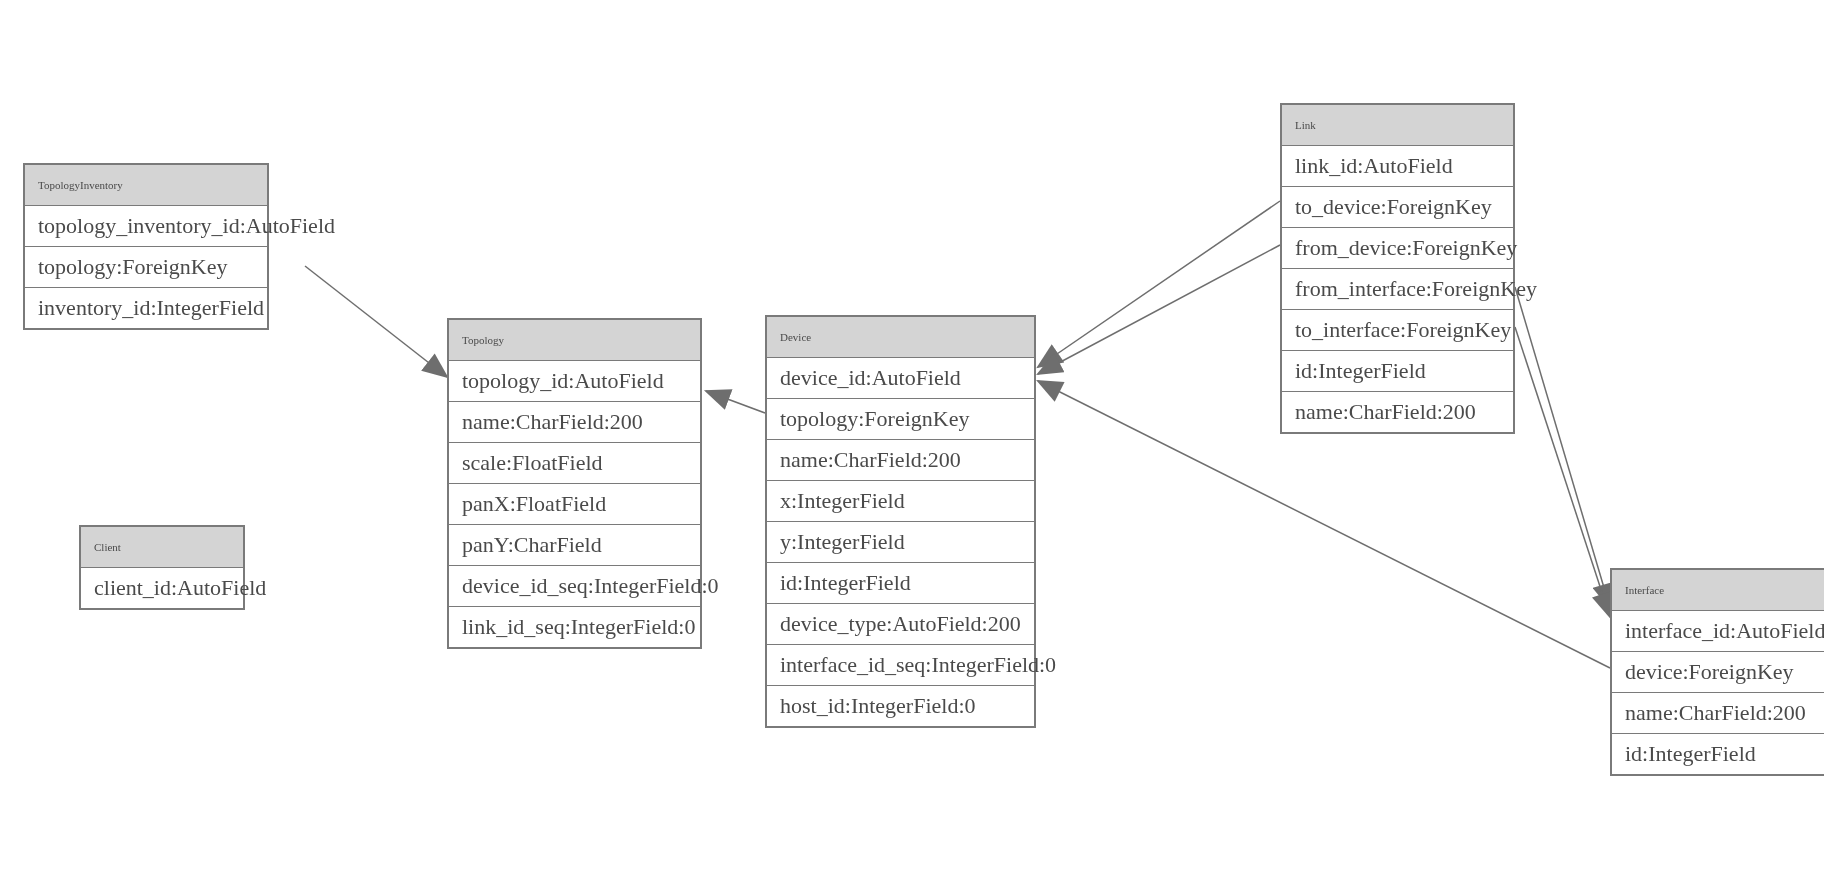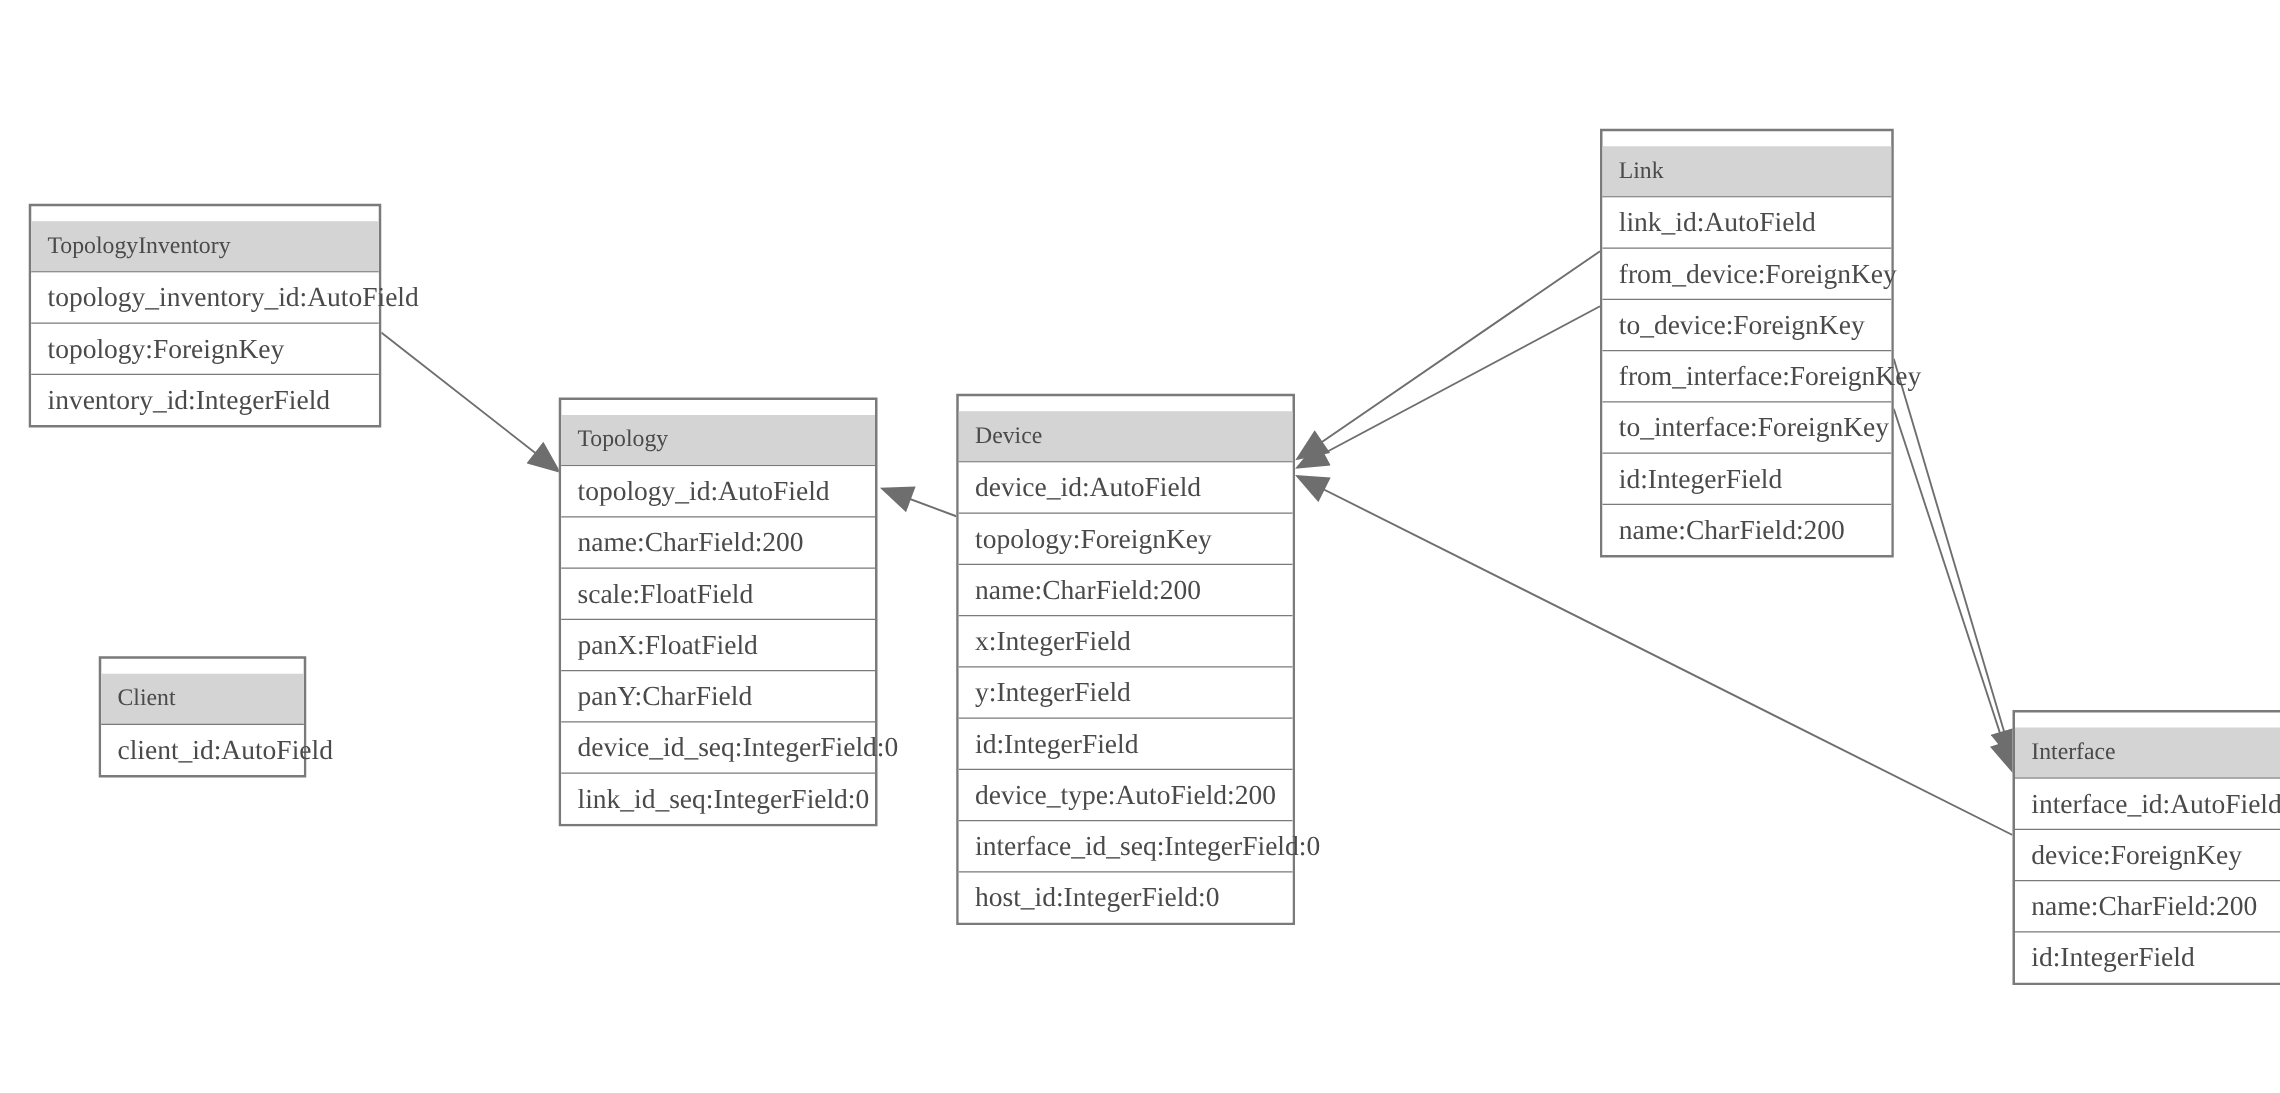--- a/index.html
+++ b/index.html
@@ -22,26 +22,25 @@
     box-sizing: border-box;
     border: 2px solid var(--border, #7a7a7a);
     background: var(--rowfill, #ffffff);
     z-index: 2;
   }
   .entity-header {
     box-sizing: border-box;
     height: 41px;
     line-height: 40px;
     padding: 0 13px;
-    font-size: 19px;
+    font-size: 11px;
     color: var(--text, #4a4a4a);
     background: var(--headerfill, #d4d4d4);
     border-bottom: 1px solid var(--border, #7a7a7a);
     white-space: nowrap;
-    margin-top: 12px;
   }
   .entity-row {
     box-sizing: border-box;
     height: 40px;
     line-height: 39px;
     padding: 0 13px;
     font-size: 22px;
     color: var(--text, #4a4a4a);
     background: var(--rowfill, #ffffff);
     white-space: nowrap;
@@ -68,21 +67,21 @@
 
   <line x1="305" y1="266" x2="447" y2="377" class="edge" marker-end="url(#arrowhead)"></line>
       <line x1="765" y1="413" x2="706" y2="391" class="edge" marker-end="url(#arrowhead)"></line>
       <line x1="1280" y1="201" x2="1038" y2="367" class="edge" marker-end="url(#arrowhead)"></line>
       <line x1="1280" y1="245" x2="1038" y2="374" class="edge" marker-end="url(#arrowhead)"></line>
       <line x1="1610" y1="668" x2="1038" y2="381" class="edge" marker-end="url(#arrowhead)"></line>
       <line x1="1515" y1="287" x2="1610" y2="608" class="edge" marker-end="url(#arrowhead)"></line>
       <line x1="1515" y1="327" x2="1610" y2="617" class="edge" marker-end="url(#arrowhead)"></line>
     </svg>
 
-<div class="entity" style="left: 23px; top: 163px; width: 282px;">
+<div class="entity" style="left: 23px; top: 163px; width: 246px;">
       <div class="entity-header">TopologyInventory</div>
     <div class="entity-row">topology_inventory_id:AutoField</div>
       <div class="entity-row">topology:ForeignKey</div>
       <div class="entity-row">inventory_id:IntegerField</div>
     </div>
     <div class="entity" style="left: 447px; top: 318px; width: 255px;">
       <div class="entity-header">Topology</div>
     <div class="entity-row">topology_id:AutoField</div>
       <div class="entity-row">name:CharField:200</div>
       <div class="entity-row">scale:FloatField</div>
@@ -103,22 +102,22 @@
       <div class="entity-row">x:IntegerField</div>
       <div class="entity-row">y:IntegerField</div>
       <div class="entity-row">id:IntegerField</div>
       <div class="entity-row">device_type:AutoField:200</div>
       <div class="entity-row">interface_id_seq:IntegerField:0</div>
       <div class="entity-row">host_id:IntegerField:0</div>
     </div>
     <div class="entity" style="left: 1280px; top: 103px; width: 235px;">
       <div class="entity-header">Link</div>
     <div class="entity-row">link_id:AutoField</div>
+      <div class="entity-row">to_device:ForeignKey</div>
       <div class="entity-row">from_device:ForeignKey</div>
-      <div class="entity-row">to_device:ForeignKey</div>
       <div class="entity-row">from_interface:ForeignKey</div>
       <div class="entity-row">to_interface:ForeignKey</div>
       <div class="entity-row">id:IntegerField</div>
       <div class="entity-row">name:CharField:200</div>
     </div>
     <div class="entity" style="left: 1610px; top: 568px; width: 216px;">
       <div class="entity-header">Interface</div>
     <div class="entity-row">interface_id:AutoField</div>
       <div class="entity-row">device:ForeignKey</div>
       <div class="entity-row">name:CharField:200</div>

